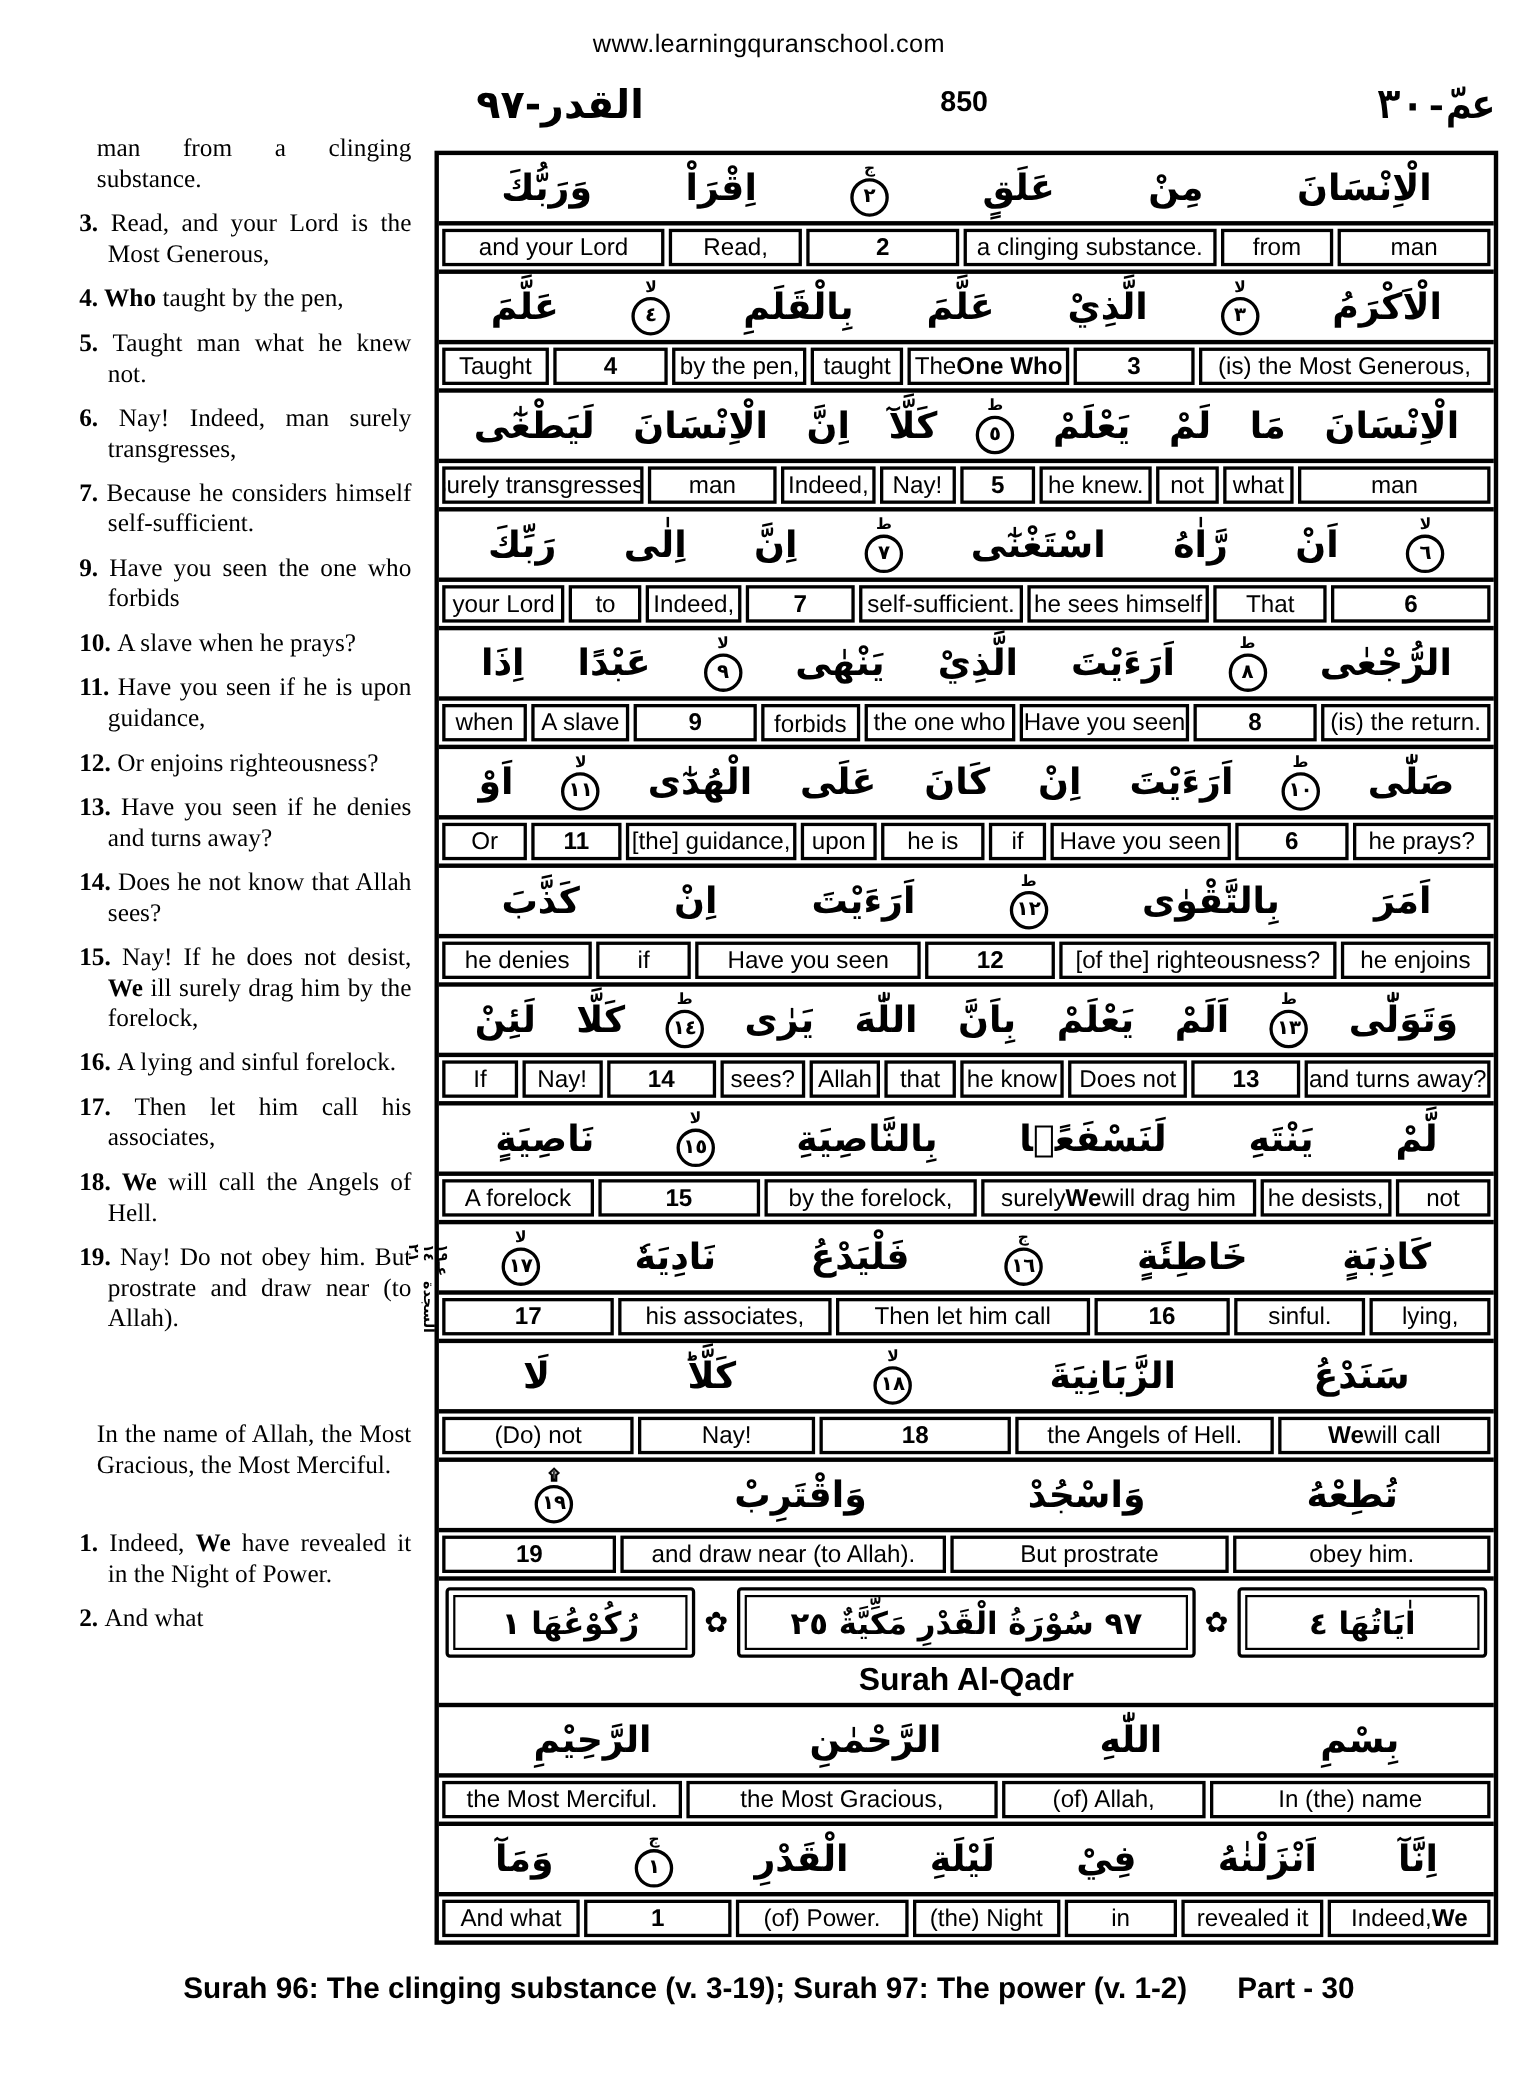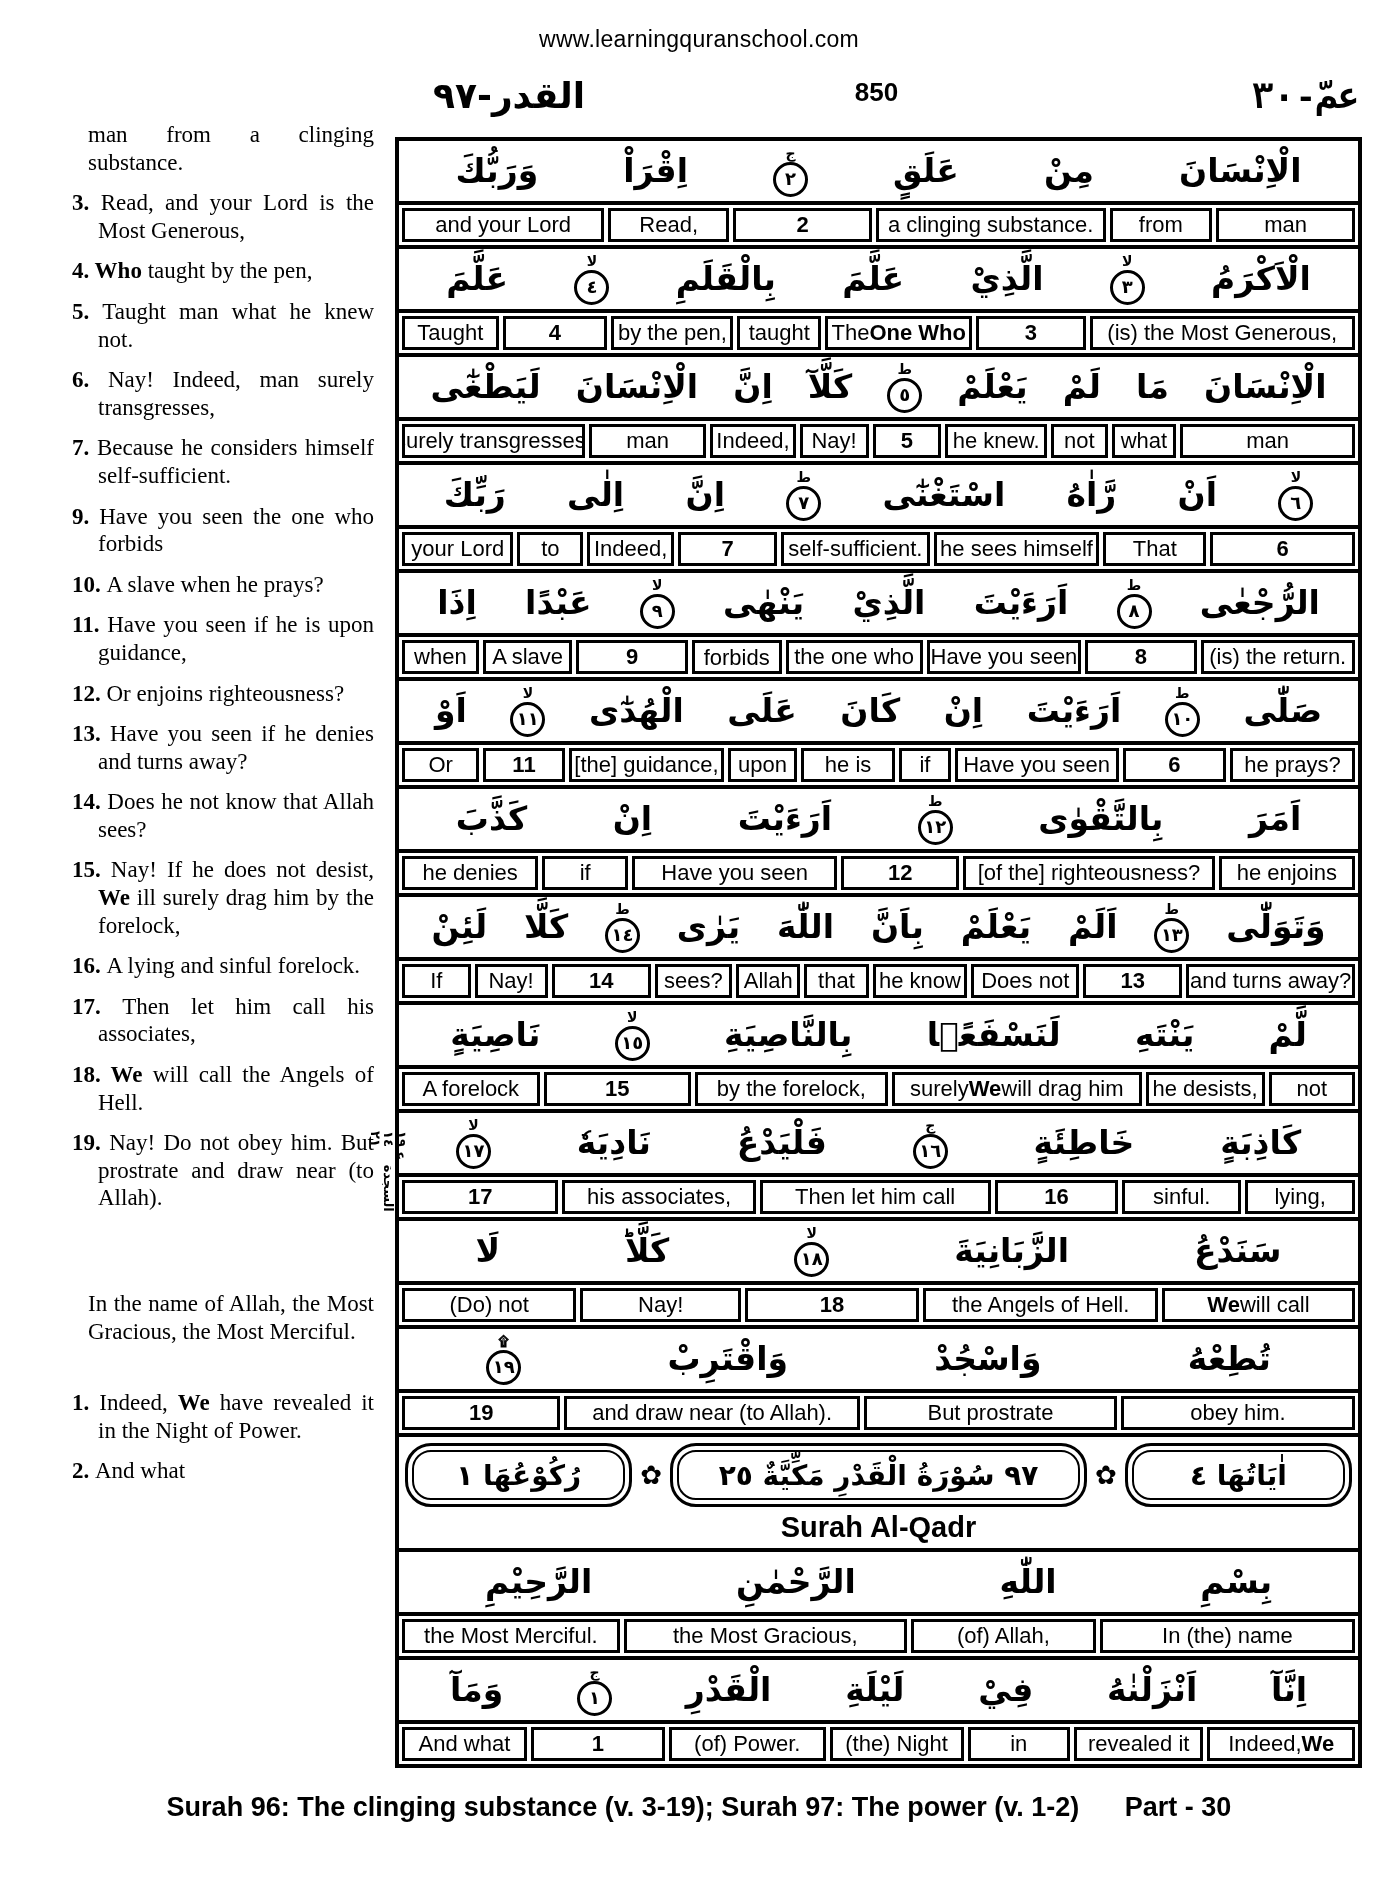--- a/index.html
+++ b/index.html
@@ -47,21 +47,21 @@
   .row-en { display: flex; gap: 4px; padding: 3px; border-bottom: 4px solid #000; }
   .cell { border: 3px solid #000; min-height: 34px; display: flex; align-items: center;
     justify-content: center; font-size: 22px; text-align: center; padding: 0 3px;
     white-space: nowrap; overflow: hidden; }
   .cell.num { font-weight: bold; }
   .cell b { font-weight: bold; }
 
   .row-banner { border-bottom: 4px solid #000; padding: 6px 6px 4px; }
   .banner { display: flex; align-items: center; }
   .cart { border: 3px solid #000; outline: 2px solid #000; outline-offset: -9px;
-    border-radius: 26px; height: 64px; display: flex; align-items: center; justify-content: center;
+    border-radius: 4px; height: 64px; display: flex; align-items: center; justify-content: center;
     font-family: "DejaVu Sans", sans-serif; font-weight: bold; font-size: 28px;
     direction: rtl; padding: 0 10px; }
   .cart-left { width: 24%; } .cart-mid { width: 44%; } .cart-right { width: 24%; }
   .orn { flex: 1; text-align: center; font-size: 26px; line-height: 1; }
   .banner-label { text-align: center; font-weight: bold; font-size: 29px; margin-top: 4px; }
 
   .page-footer { margin-top: 24px; text-align: center; font-weight: bold; font-size: 27px; }
   .page-footer .pf-right { margin-left: 38px; }
 </style>
 </head>

